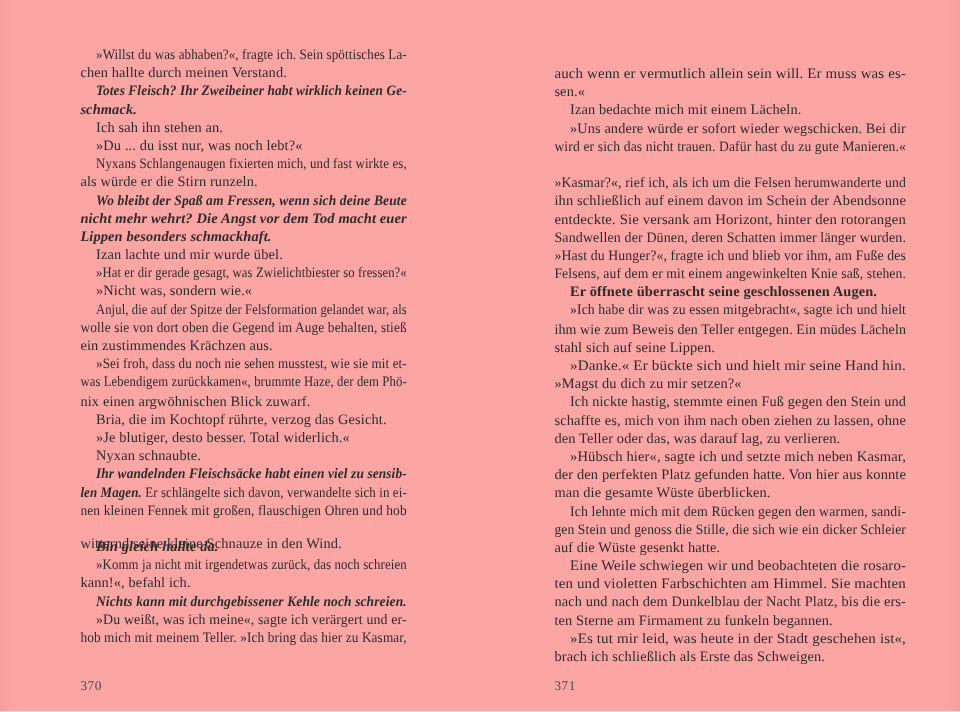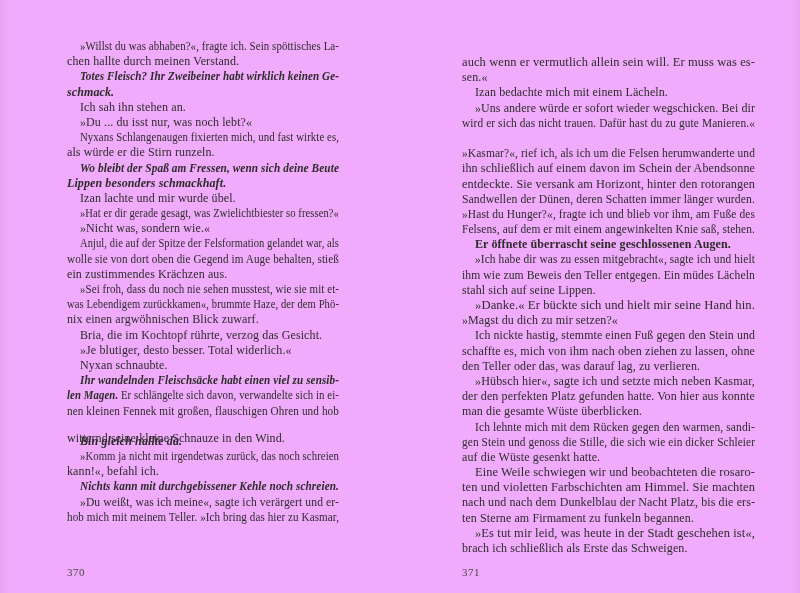--- a/index.html
+++ b/index.html
@@ -7,21 +7,21 @@
     padding: 0;
     width: 800px;
     height: 593px;
     overflow: hidden;
     background: #fcfcfb;
   }
   .spread {
     position: relative;
     width: 800px;
     height: 593px;
-    background: #f0abfc;
+    background: #fca5a5;
     font-family: "Liberation Serif", "DejaVu Serif", serif;
     color: var(--ink, #2e2c2a);
   }
   
   .edge {
     position: absolute; top: 0; bottom: 0; width: 10px; pointer-events: none;
   }
   .edge.left  { left: 0;  background: linear-gradient(90deg, rgba(0,0,0,0.045), rgba(0,0,0,0)); }
   .edge.right { right: 0; background: linear-gradient(270deg, rgba(0,0,0,0.045), rgba(0,0,0,0)); }
 
@@ -71,20 +71,21 @@
   <div class="page-col left">
       <div class="line"><span class="line-inner indent" style="transform: scaleX(0.905842);"><span>»Willst du was abhaben?«, fragte ich. Sein spöttisches La-</span></span></div>
       <div class="line"><span class="line-inner" style="transform: scaleX(1);"><span>chen hallte durch meinen Verstand.</span></span></div>
       <div class="line"><span class="line-inner indent" style="transform: scaleX(0.925052);"><span class="em">Totes Fleisch? Ihr Zweibeiner habt wirklich keinen Ge-</span></span></div>
       <div class="line"><span class="line-inner" style="transform: scaleX(1);"><span class="em">schmack.</span></span></div>
       <div class="line"><span class="line-inner indent" style="transform: scaleX(1);"><span>Ich sah ihn stehen an.</span></span></div>
       <div class="line"><span class="line-inner indent" style="transform: scaleX(1);"><span>»Du ... du isst nur, was noch lebt?«</span></span></div>
       <div class="line"><span class="line-inner indent" style="transform: scaleX(0.897358);"><span>Nyxans Schlangenaugen fixierten mich, und fast wirkte es,</span></span></div>
       <div class="line"><span class="line-inner" style="transform: scaleX(1);"><span>als würde er die Stirn runzeln.</span></span></div>
       <div class="line"><span class="line-inner indent" style="transform: scaleX(0.939523);"><span class="em">Wo bleibt der Spaß am Fressen, wenn sich deine Beute</span></span></div>
+      <div class="line"><span class="line-inner" style="transform: scaleX(1.00566);"><span class="em">nicht mehr wehrt? Die Angst vor dem Tod macht euer</span></span></div>
       <div class="line"><span class="line-inner" style="transform: scaleX(1);"><span class="em">Lippen besonders schmackhaft.</span></span></div>
       <div class="line"><span class="line-inner indent" style="transform: scaleX(1);"><span>Izan lachte und mir wurde übel.</span></span></div>
       <div class="line"><span class="line-inner indent" style="transform: scaleX(0.880251);"><span>»Hat er dir gerade gesagt, was Zwielichtbiester so fressen?«</span></span></div>
       <div class="line"><span class="line-inner indent" style="transform: scaleX(1);"><span>»Nicht was, sondern wie.«</span></span></div>
       <div class="line"><span class="line-inner indent" style="transform: scaleX(0.87537);"><span>Anjul, die auf der Spitze der Felsformation gelandet war, als</span></span></div>
       <div class="line"><span class="line-inner" style="transform: scaleX(0.92917);"><span>wolle sie von dort oben die Gegend im Auge behalten, stieß</span></span></div>
       <div class="line"><span class="line-inner" style="transform: scaleX(1);"><span>ein zustimmendes Krächzen aus.</span></span></div>
       <div class="line"><span class="line-inner indent" style="transform: scaleX(0.909221);"><span>»Sei froh, dass du noch nie sehen musstest, wie sie mit et-</span></span></div>
       <div class="line"><span class="line-inner" style="transform: scaleX(0.881954);"><span>was Lebendigem zurückkamen«, brummte Haze, der dem Phö-</span></span></div>
       <div class="line"><span class="line-inner" style="transform: scaleX(1);"><span>nix einen argwöhnischen Blick zuwarf.</span></span></div>

